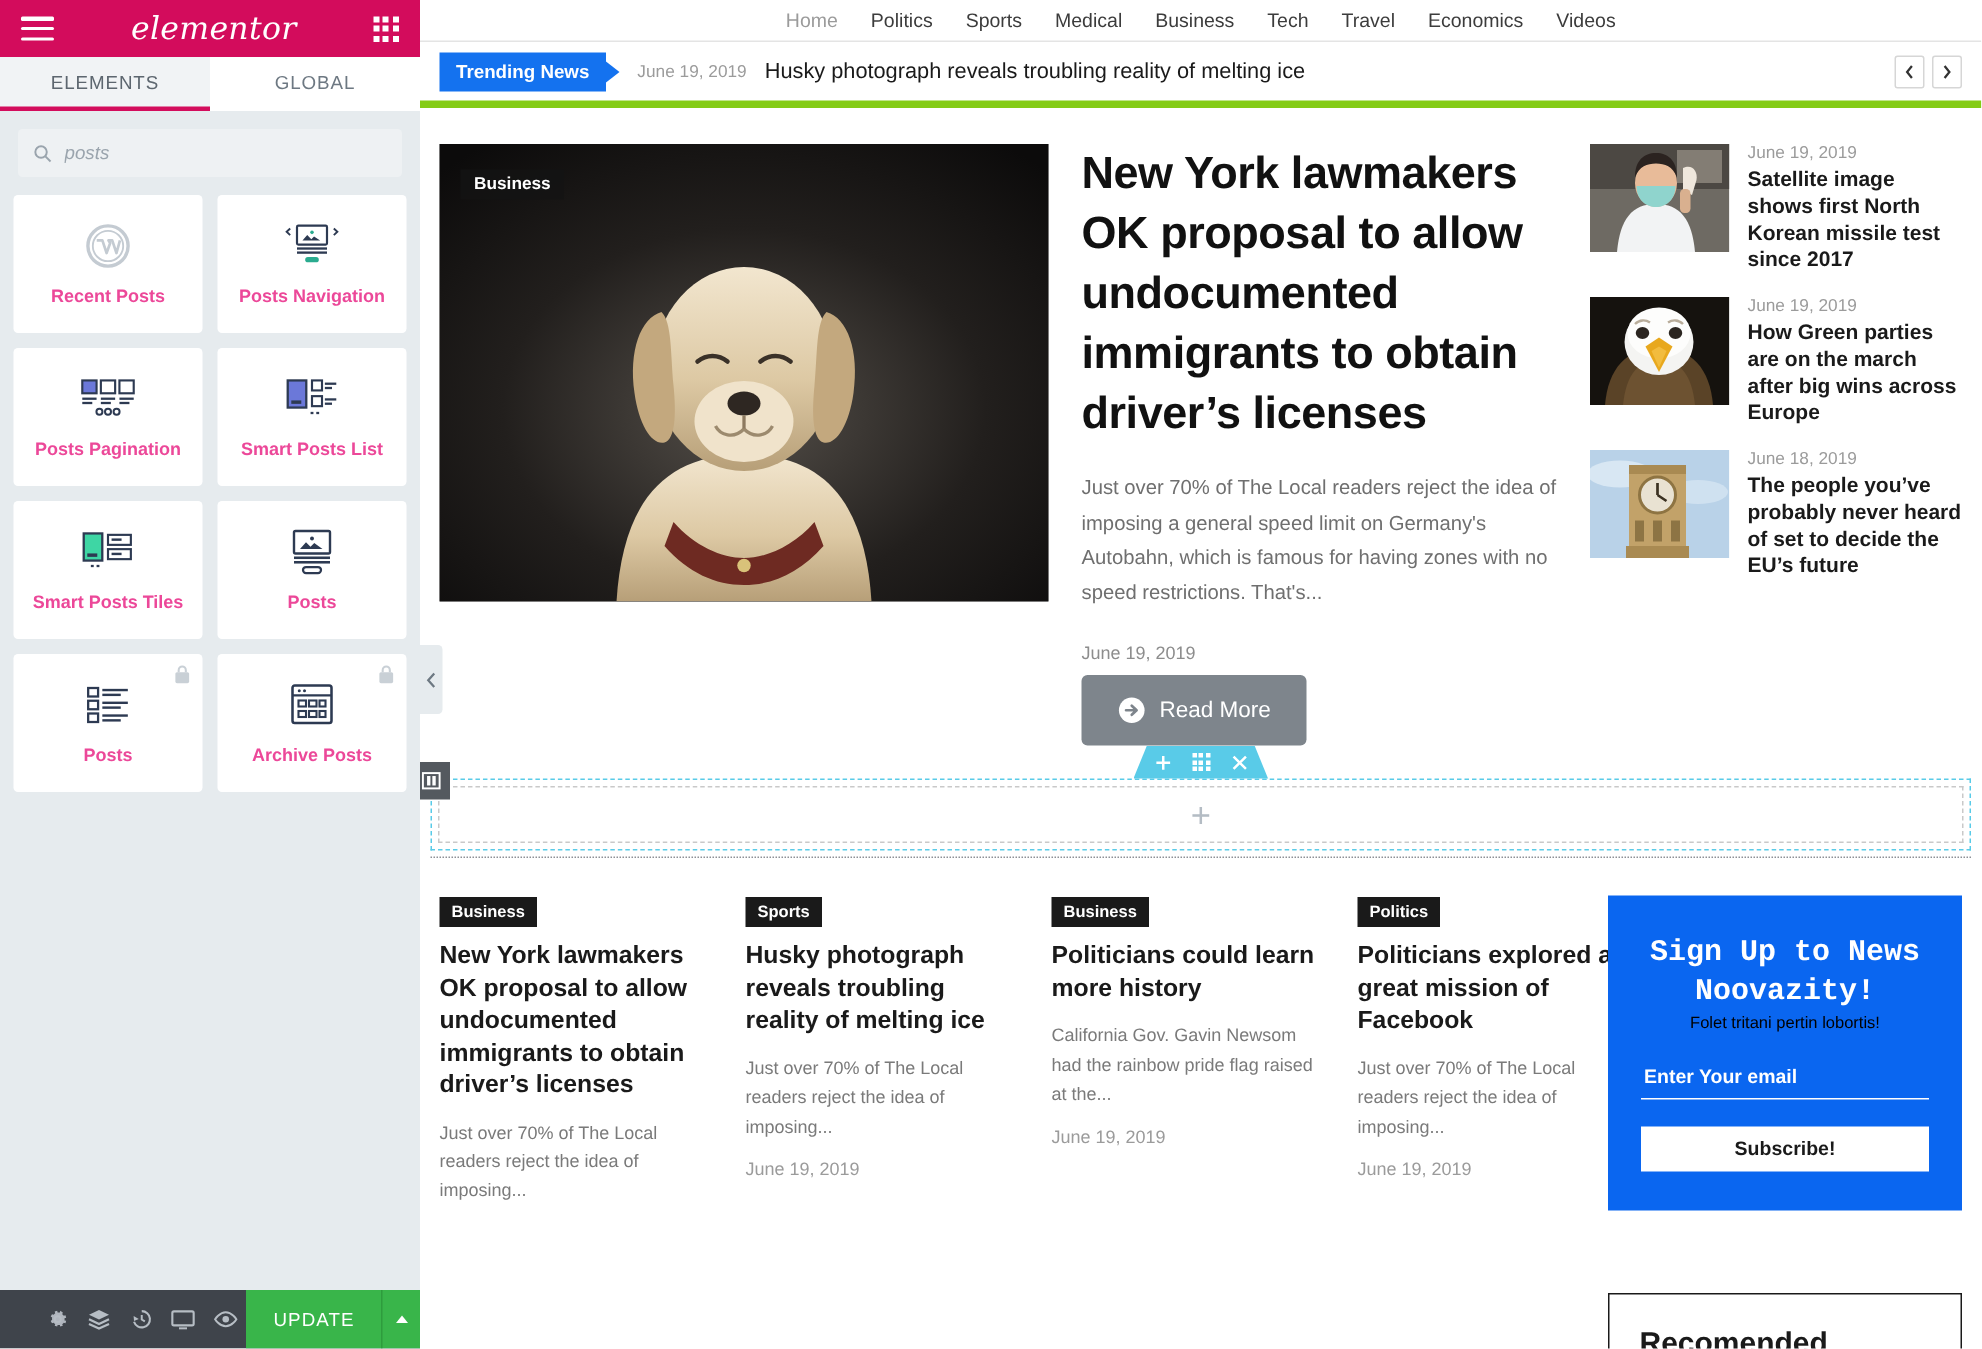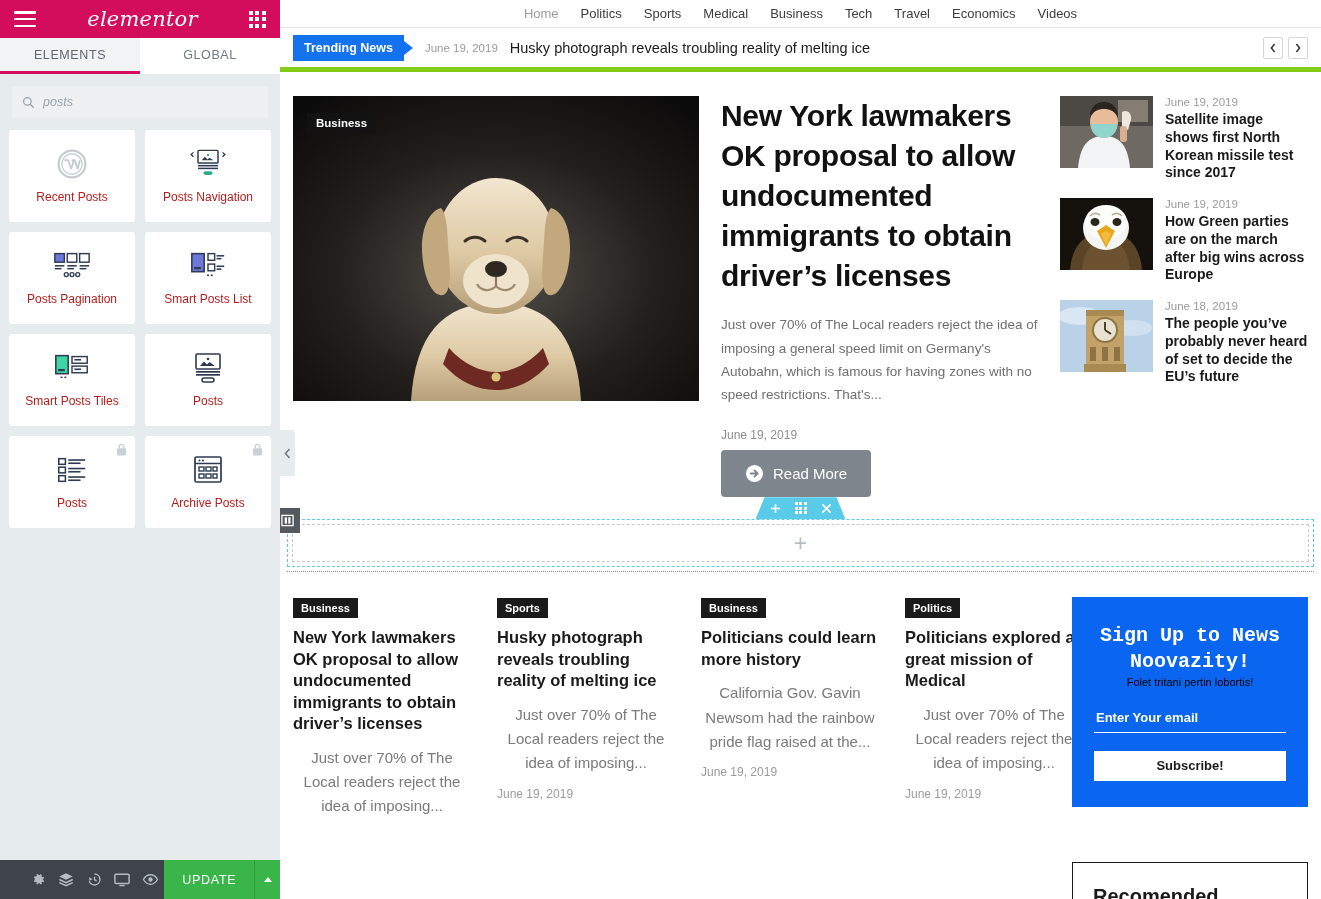--- a/index.html
+++ b/index.html
@@ -92,21 +92,21 @@
     border-radius: 3px;
     height: 92px;
     display: flex;
     flex-direction: column;
     align-items: center;
     justify-content: center;
     gap: 9px;
     position: relative;
     cursor: grab;
   }
-  .widget .wlabel { font-size: 12px; color: #b91c1c; text-align: left; line-height: 1.2; }
+  .widget .wlabel { font-size: 12px; color: #ec4899; text-align: left; line-height: 1.2; font-weight: bold; }
   .widget .wicon { height: 34px; display: flex; align-items: center; justify-content: center; }
   .lock {
     position: absolute; top: 7px; right: 8px;
     width: 11px; height: 13px;
   }
 
   .collapse-tab {
     position: absolute;
     right: -15px;
     top: 430px;
@@ -334,21 +334,21 @@
     font-weight: bold;
     padding: 4px 8px;
   }
   .card-title {
     margin-top: 9px;
     font-size: 16.5px;
     line-height: 1.3;
     font-weight: bold;
     color: #1a1a1a;
   }
-  .card-ex { margin-top: 11px; font-size: 15px; line-height: 1.62; color: #7a7a7a; text-align: center; }
+  .card-ex { margin-top: 11px; font-size: 12px; line-height: 1.62; color: #7a7a7a; }
   .card-date { margin-top: 11px; font-size: 12px; color: #9b9b9b; }
 
   .signup {
     position: absolute;
     left: 1072px;
     top: 597px;
     width: 236px;
     background: #0a66f0;
     padding: 26px 22px 26px;
     text-align: center;
@@ -840,21 +840,21 @@
       <div class="card-date">June 19, 2019</div>
     </div>
     <div class="card">
       <span class="card-badge">Business</span>
       <div class="card-title">Politicians could learn more history</div>
       <div class="card-ex">California Gov. Gavin Newsom had the rainbow pride flag raised at the...</div>
       <div class="card-date">June 19, 2019</div>
     </div>
     <div class="card">
       <span class="card-badge">Politics</span>
-      <div class="card-title">Politicians explored a great mission of Medical</div>
+      <div class="card-title">Politicians explored a great mission of Facebook</div>
       <div class="card-ex">Just over 70% of The Local readers reject the idea of imposing...</div>
       <div class="card-date">June 19, 2019</div>
     </div>
   </div>
 </div>
 
 <div class="signup">
   <h3>Sign Up to News Noovazity!</h3>
   <div class="sub">Folet tritani pertin lobortis!</div>
   <input placeholder="Enter Your email" style="">

